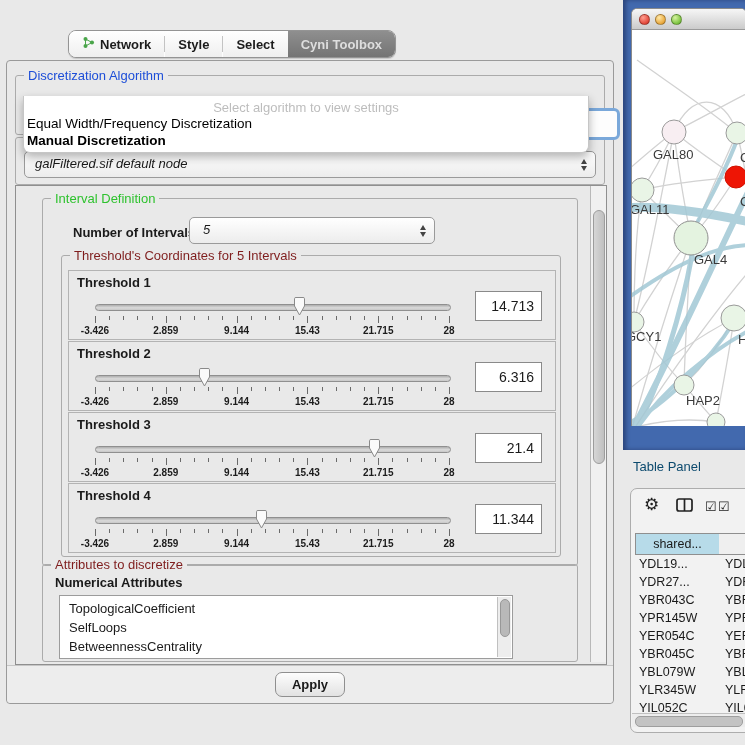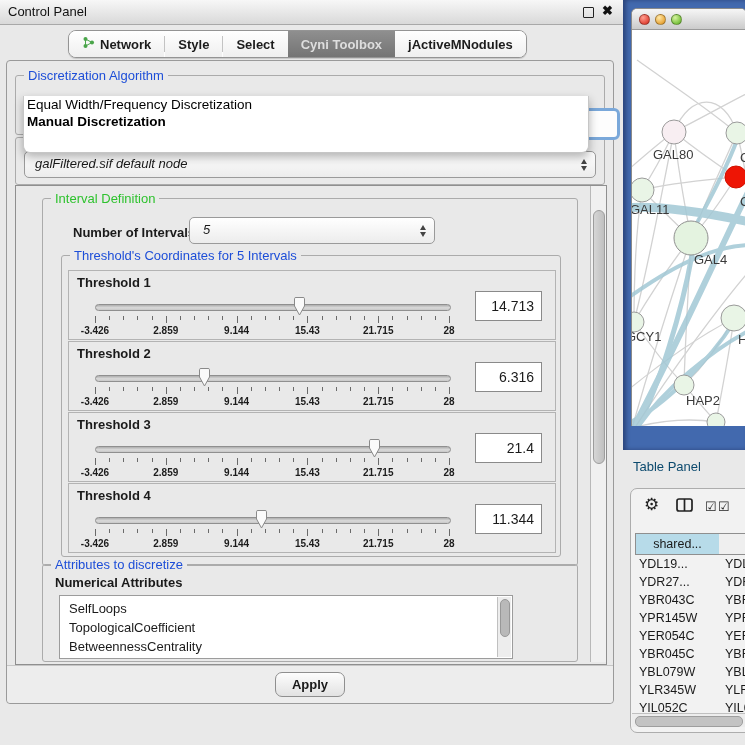--- a/index.html
+++ b/index.html
@@ -20,21 +20,21 @@
     color:#1c1c1c;background:linear-gradient(#ffffff,#efefef);white-space:nowrap;cursor:default;}
   .tab.sel{background:linear-gradient(#8f8f8f,#747474);color:#dedede;}
   .tabsep{width:1px;background:#c3c3c3;margin:5px 0;}
   
   .outer{position:absolute;left:6px;top:60px;width:606px;height:642px;background:#e9e9e9;
     border:1px solid #9a9a9a;border-radius:4px;}
   .group{position:absolute;border:1px solid #ababab;border-radius:3px;}
   .group>.gtitle{position:absolute;top:-8px;left:8px;background:#e9e9e9;padding:0 4px;font-size:13px;}
   .gtitle.gray{color:#1d4ed8;}
   .gtitle.green{color:#2ec22e;}
-  .gtitle.blue{color:#1d4ed8;}
+  .gtitle.blue{color:#7f1d1d;}
   
   .focus-combo{position:absolute;left:14px;top:32px;width:584px;height:26px;border-radius:6px;
     background:#fdfdfd;border:3px solid #7aa8da;z-index:1;}
   
   .popup{position:absolute;left:7px;top:20px;width:564px;height:56px;background:#fff;z-index:10;
     border:1px solid #c6c6c6;border-top:none;border-radius:0 0 7px 7px;box-shadow:0 4px 10px rgba(0,0,0,.30);}
   .popup .hint{margin-top:4px;text-align:center;font-size:13px;color:#bdbdbd;}
   .popup .opt{font-size:13.5px;line-height:17px;padding-left:3px;color:#000;}
   .popup .opt.bold{font-weight:bold;}
   
@@ -103,25 +103,20 @@
   .tp-c2{position:absolute;left:94px;top:1px;width:40px;font-size:12.5px;white-space:nowrap;overflow:hidden;}
   .hscroll{position:absolute;left:1px;right:1px;top:224px;height:13px;background:#ededed;border-top:1px solid #c0c0c0;}
   .hthumb{position:absolute;left:3px;top:2px;width:106px;height:9px;background:#c3c3c3;border:1px solid #9e9e9e;border-radius:5px;}
   .bold13{font-size:13px;font-weight:bold;position:absolute;}
 </style>
 </head>
 <body>
 
 <div id="stage">
 
-  <div class="titlebar">
-    <span class="title">Control Panel</span>
-    <span class="win-float"></span>
-    <span class="win-close">✖</span>
-  </div>
 
   <div class="tabbar" id="top-tabs">
       <div class="tab">
         <span><svg width="13" height="13">
             <circle cx="3.5" cy="3" r="2" fill="#4aa54a"></circle>
             <circle cx="3.5" cy="10" r="2" fill="#4aa54a"></circle>
             <circle cx="10" cy="6.5" r="2" fill="#4aa54a"></circle>
             <line x1="3.5" y1="3" x2="10" y2="6.5" stroke="#4aa54a"></line>
             <line x1="3.5" y1="10" x2="10" y2="6.5" stroke="#4aa54a"></line>
             <line x1="3.5" y1="3" x2="3.5" y2="10" stroke="#4aa54a"></line>
@@ -132,32 +127,30 @@
       <div class="tab">
         <span>Style</span>
       </div>
       <div class="tabsep"></div>
       <div class="tab">
         <span>Select</span>
       </div>
       <div class="tab sel">
         <span>Cyni Toolbox</span>
       </div>
-      <div class="tab">
-        <span>jActiveMNodules</span>
-      </div>
     </div>
 
   <div class="outer">
 
     <div class="group" style="left:8px;top:14px;width:588px;height:58px;">
       <span class="gtitle gray">Discretization Algorithm</span>
       <div class="focus-combo"></div>
 
       <div class="popup">
+        <div class="hint">Select algorithm to view settings</div>
         <div id="popup-options">
             <div class="opt">Equal Width/Frequency Discretization</div>
             <div class="opt bold">Manual Discretization</div>
           </div>
       </div>
     </div>
 
     <div class="group" style="left:8px;top:76px;width:588px;height:46px;">
       <span class="gtitle gray">Table Data</span>
       <div class="combo" style="left:8px;top:13px;width:570px;height:25px;">
@@ -379,22 +372,22 @@
   </div>
             </div>
         </div>
       </div>
 
       <div class="group" style="left:26px;top:378px;width:534px;height:96px;">
         <span class="gtitle blue">Attributes to discretize</span>
         <span class="bold13" style="left:12px;top:10px;">Numerical Attributes</span>
         <div class="listbox">
           <div id="attr-items" style="padding-top:3px;">
+              <div class="listitem">TopologicalCoefficient</div>
               <div class="listitem">SelfLoops</div>
-              <div class="listitem">TopologicalCoefficient</div>
               <div class="listitem">BetweennessCentrality</div>
             </div>
           <div class="list-vscroll">
             <div class="list-vthumb"></div>
           </div>
         </div>
       </div>
     </div>
 
     <div class="vscroll" style="position:absolute;right:7px;top:125px;height:476px;">

